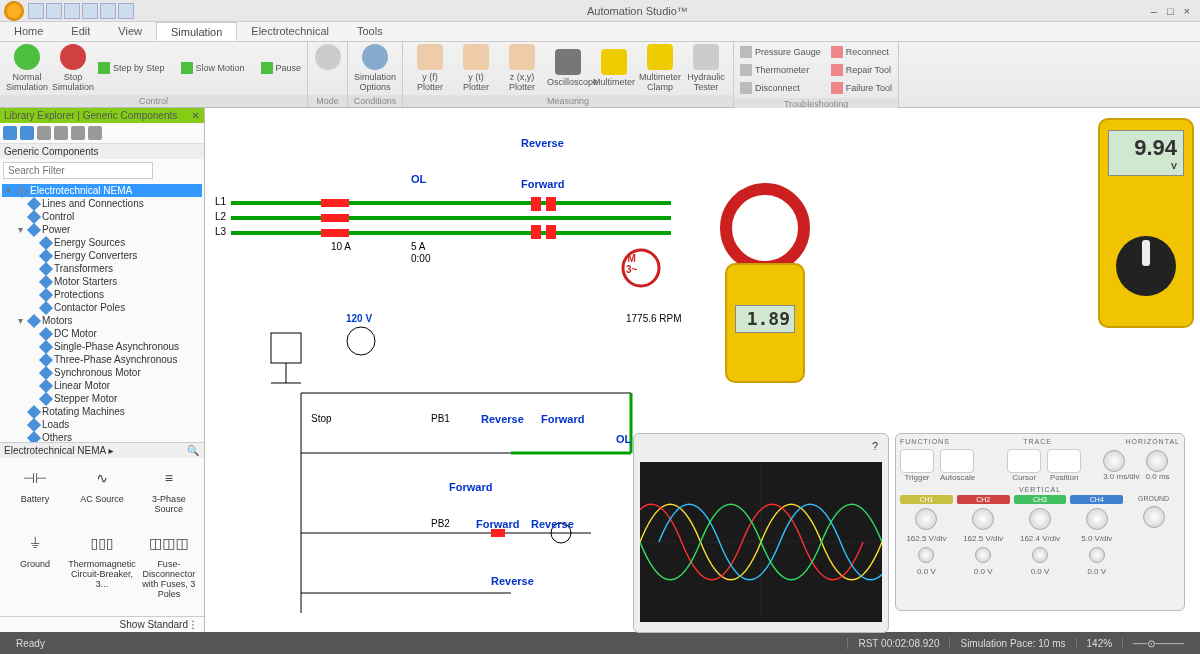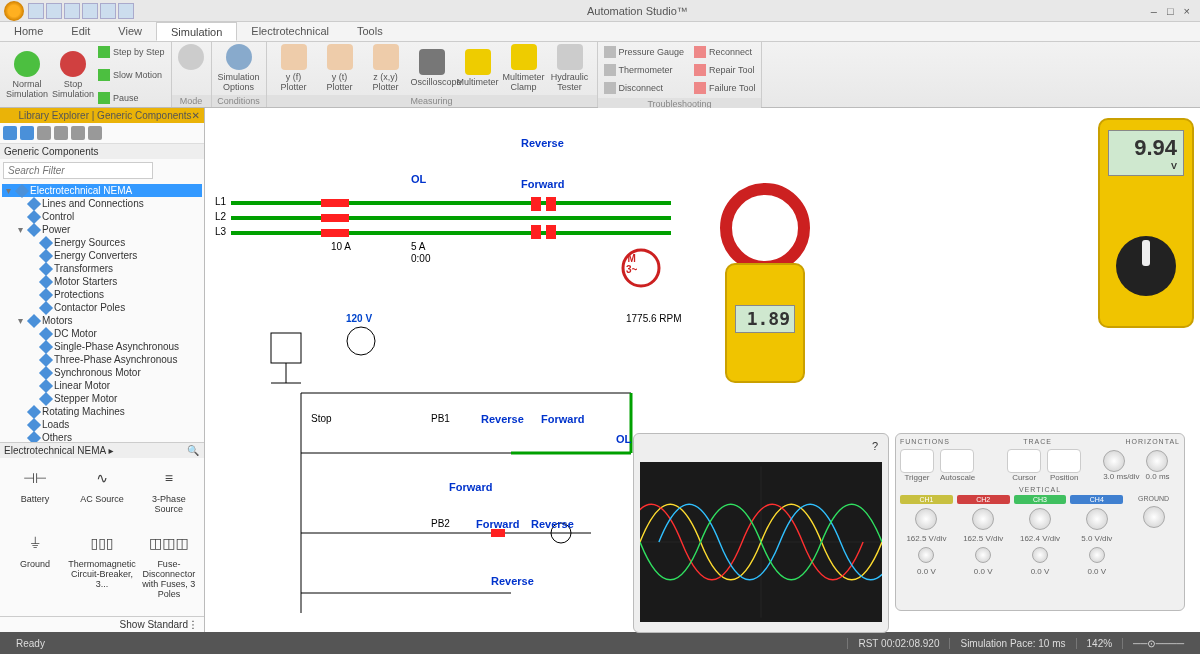--- a/index.html
+++ b/index.html
@@ -16,25 +16,25 @@
 .ribbon { height: 66px; background: linear-gradient(#f2f2f2, #e8e8e8); border-bottom: 1px solid #bbb; display: flex; font-size: 9px; color: #555; }
 .ribbon .group { border-right: 1px solid #ccc; padding: 2px 6px; display: flex; flex-direction: column; justify-content: space-between; }
 .ribbon .group .row { display: flex; gap: 4px; align-items: center; }
 .ribbon .big-btn { width: 42px; text-align: center; }
 .ribbon .big-btn .ic { width: 26px; height: 26px; margin: 0 auto 2px; border-radius: 50%; }
 .ribbon .cap { text-align: center; font-size: 9px; color: #888; background: #e0e0e0; margin: 2px -6px -2px; padding: 1px; }
 .ribbon .small-item { display: flex; align-items: center; gap: 3px; height: 16px; }
 .ribbon .small-item .sq { width: 12px; height: 12px; background: #bbb; }
 .main { display: flex; height: 524px; }
 .sidebar { width: 205px; border-right: 1px solid #bbb; display: flex; flex-direction: column; background: #fafafa; }
-.sidebar .hdr { background: #eab308; padding: 2px 4px; font-size: 10px; color: #555; display: flex; justify-content: flex-end; }
+.sidebar .hdr { background: #84cc16; padding: 2px 4px; font-size: 10px; color: #555; display: flex; justify-content: space-between; }
 .sidebar .toolbar { padding: 3px; display: flex; gap: 3px; border-bottom: 1px solid #ddd; }
 .sidebar .toolbar span { width: 14px; height: 14px; background: #4a90d9; border-radius: 2px; display: inline-block; }
 .sidebar .sub-hdr { background: #eee; padding: 2px 4px; font-size: 10px; }
-.sidebar input.filter { margin: 3px; width: 150px; padding: 2px 4px; font-size: 10px; border: 1px solid #ccc; font-style: italic; }
+.sidebar input.filter { margin: 3px; width: 150px; padding: 2px 4px; font-size: 10px; border: 1px solid #ccc; }
 .tree { flex: 0 0 auto; overflow: auto; font-size: 10px; padding: 2px; max-height: 260px; }
 .tree .node { padding: 1px 0 1px 14px; white-space: nowrap; display: flex; align-items: center; gap: 3px; }
 .tree .node .arr { width: 8px; display: inline-block; color: #777; }
 .tree .sel { background: #3399ff; color: #fff; }
 .tree .l1 { padding-left: 4px; }
 .tree .l2 { padding-left: 16px; }
 .tree .l3 { padding-left: 28px; }
 .tree .di { width: 10px; height: 10px; background: #4a90d9; transform: rotate(45deg); flex-shrink: 0; }
 .symbol-panel { flex: 1; border-top: 1px solid #ccc; display: flex; flex-direction: column; }
 .symbol-panel .crumb { background: #eee; padding: 2px 4px; font-size: 10px; display:flex; justify-content:space-between;}
@@ -106,21 +106,21 @@
       <div class="big-btn">
           <div class="ic" style="background:#4cbf40"></div>
           <div style="white-space:pre-line">Normal
 Simulation</div>
         </div>
       <div class="big-btn">
           <div class="ic" style="background:#d04040"></div>
           <div style="white-space:pre-line">Stop
 Simulation</div>
         </div>
-      <div style="display:flex;flex-direction:column;gap:7px">
+      <div style="display:flex;flex-direction:row;gap:16px">
         <div class="small-item">
             <span class="sq" style="background:#4cbf40"></span>
             <span>Step by Step</span>
           </div>
         <div class="small-item">
             <span class="sq" style="background:#4cbf40"></span>
             <span>Slow Motion</span>
           </div>
         <div class="small-item">
             <span class="sq" style="background:#4cbf40"></span>

